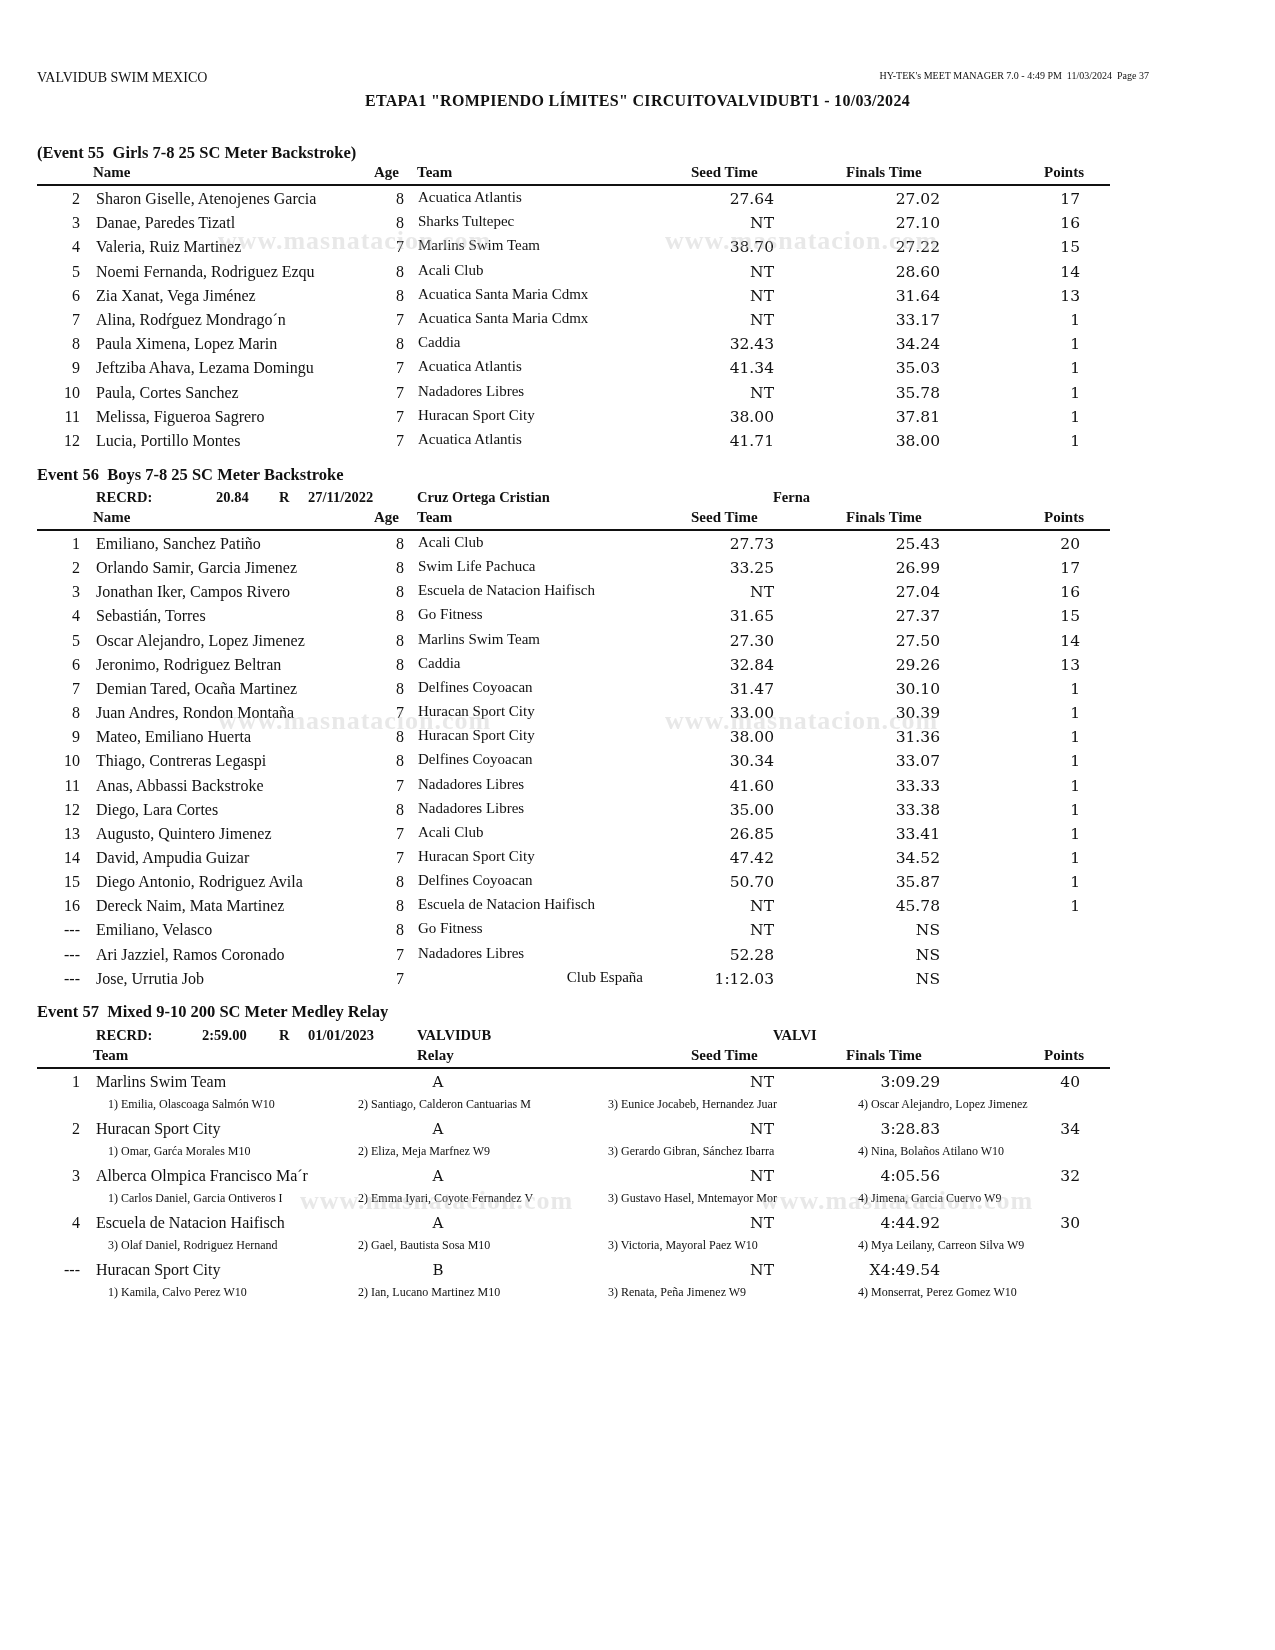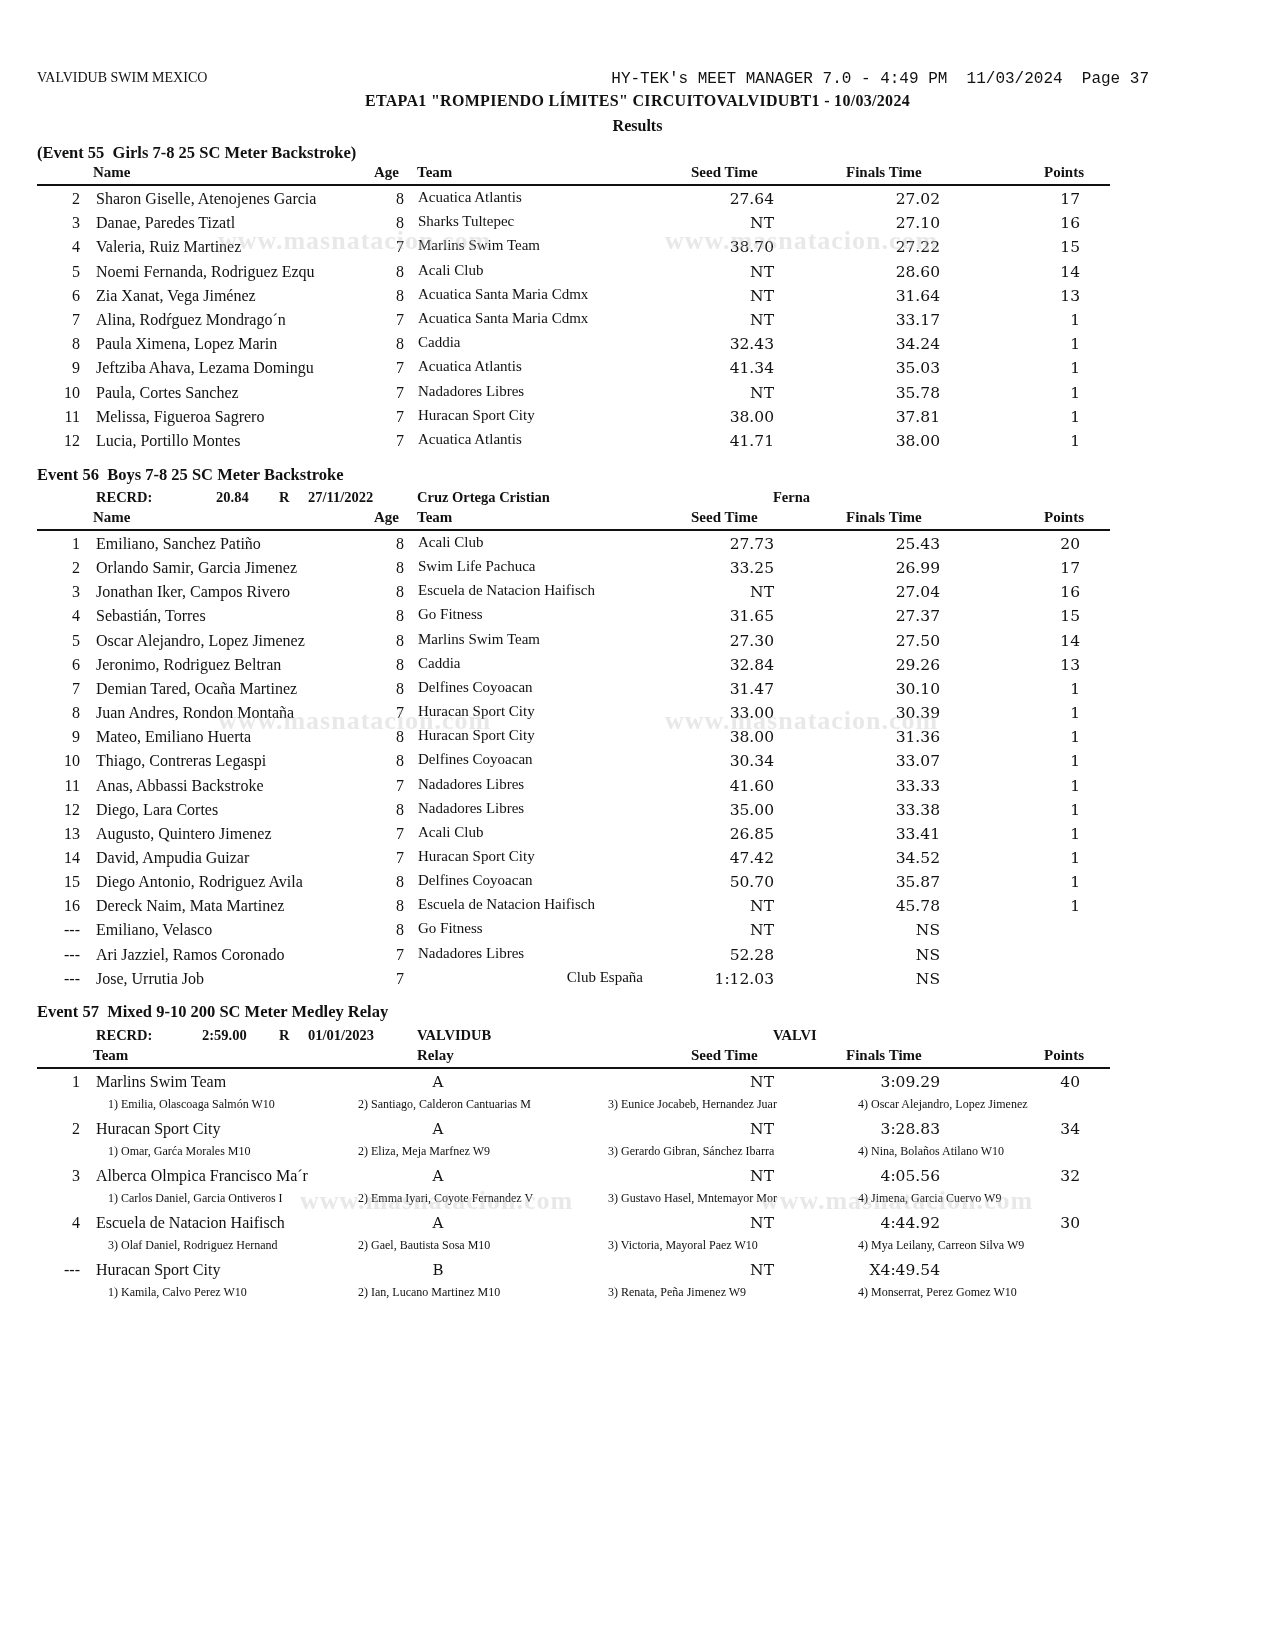--- a/index.html
+++ b/index.html
@@ -3,21 +3,21 @@
 <meta charset="utf-8">
 <style>
   html, body { margin: 0; padding: 0; background: #ffffff; }
   body {
     width: 1275px; height: 1650px; position: relative; overflow: hidden;
     font-family: "DejaVu Serif", "Liberation Serif", serif;
     color: #111111;
   }
   .page { position: absolute; left: 0; top: 0; width: 1275px; height: 1650px; }
   .hdr-left { position: absolute; left: 37px; top: 70px; font-size: 14px; font-family: "Liberation Serif", serif; }
-  .hdr-right { position: absolute; right: 126px; top: 70px; font-size: 16px; font-family: Liberation Mono, monospace; white-space: pre; }
+  .hdr-right { position: absolute; right: 126px; top: 70px; font-size: 10px; font-family: Liberation Serif, serif; white-space: pre; }
   .title { position: absolute; left: 0; width: 1275px; text-align: center; top: 92px; font-weight: bold; font-size: 16px; font-family: "Liberation Serif", serif; letter-spacing: 0.3px; }
   .subtitle { position: absolute; left: 0; width: 1275px; text-align: center; top: 117px; font-weight: bold; font-size: 16px; font-family: "Liberation Serif", serif; }
 
   .event-title { position: absolute; left: 37px; font-weight: bold; font-size: 16.5px; font-family: "Liberation Serif", serif; white-space: pre; }
   .record { position: absolute; left: 96px; font-weight: bold; font-size: 14.5px; font-family: "Liberation Serif", serif; height: 20px; width: 1000px; }
   .record span { position: absolute; top: 0; white-space: nowrap; }
 
   .colhdr { position: absolute; left: 37px; width: 1073px; height: 20px; border-bottom: 2px solid #111; font-weight: bold; font-size: 15px; font-family: "Liberation Serif", serif; }
   .colhdr span { position: absolute; top: 0; white-space: nowrap; }
 
@@ -45,21 +45,20 @@
   .watermark { position: absolute; font-family: Liberation Serif, serif; font-weight: bold; font-size: 26px; color: rgba(190,190,190,0.35); letter-spacing: 1px; white-space: nowrap; pointer-events: none; }
 </style>
 </head>
 <body>
 
 <div class="page">
 
   <div class="hdr-left">VALVIDUB SWIM MEXICO</div>
   <div class="hdr-right">HY-TEK's MEET MANAGER 7.0 - 4:49 PM  11/03/2024  Page 37</div>
   <div class="title">ETAPA1 "ROMPIENDO LÍMITES" CIRCUITOVALVIDUBT1 - 10/03/2024</div>
-  <div class="subtitle">Results</div>
 
   <div class="event-title" style="top:143px;text-align:right;">(Event 55  Girls 7-8 25 SC Meter Backstroke)</div>
   <div class="colhdr" style="top:164px;">
     <span style="left:56px;">Name</span>
     <span style="left:337px;">Age</span>
     <span style="left:380px;">Team</span>
     <span style="left:654px;">Seed Time</span>
     <span style="left:809px;">Finals Time</span>
     <span style="left:1007px;">Points</span>
   </div>

